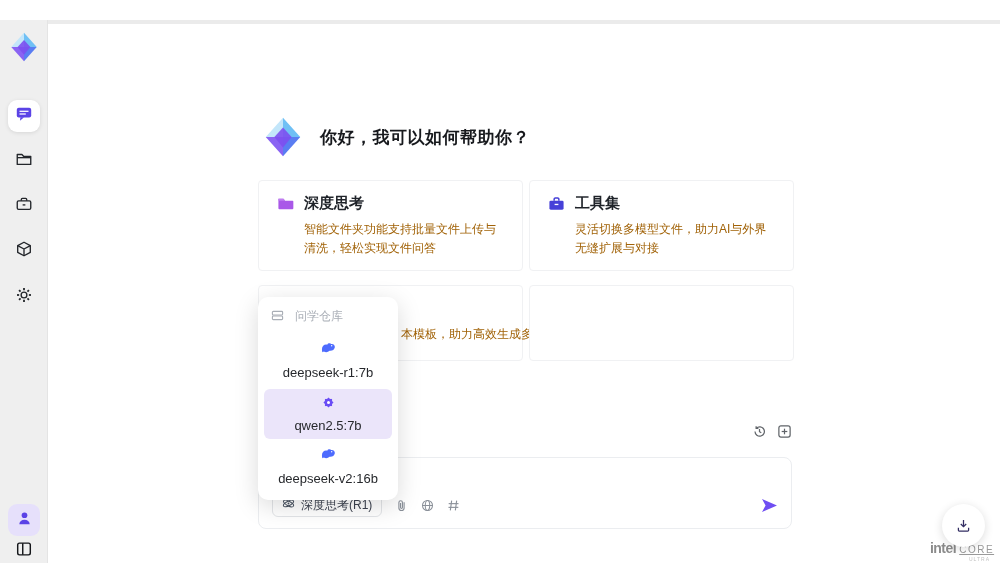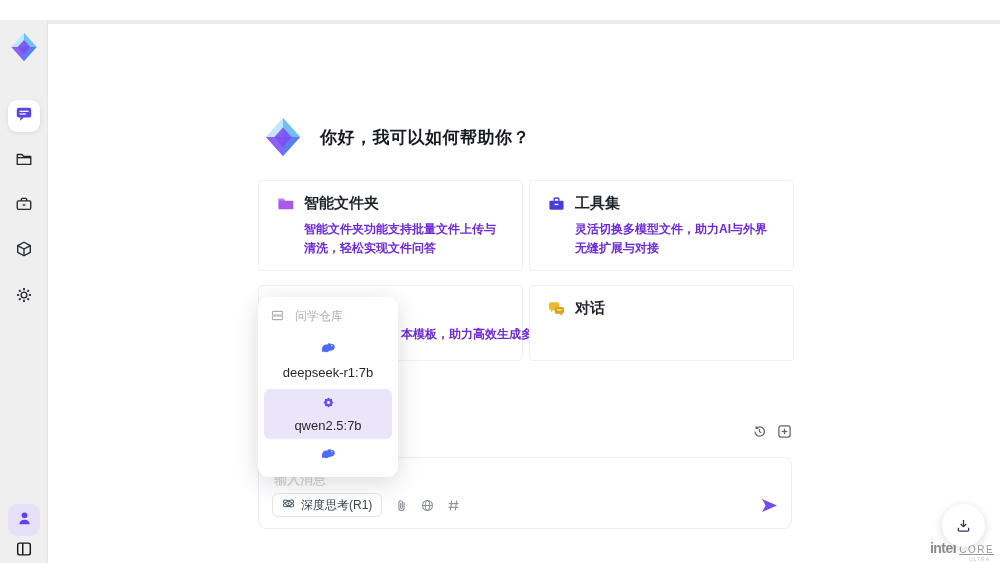--- a/index.html
+++ b/index.html
@@ -24,21 +24,21 @@
   .greeting-text { font-size:17px; font-weight:700; color:#17191d; letter-spacing:.5px; }
 
   
   .cards { position:absolute; left:258px; top:160px; width:536px;
     display:grid; grid-template-columns:265px 265px; column-gap:6px; row-gap:14px; }
   .card { background:#fff; border:1px solid #f0f1f3; border-radius:4px;
     padding:13px 16px 11px 18px; min-height:76px; cursor:pointer; }
   .card-head { display:flex; align-items:center; gap:10px; }
   .card-icon { width:17px; height:17px; flex:0 0 auto; }
   .card-title { font-size:15px; font-weight:700; color:#1f2329; }
-  .card-desc { margin-top:7px; padding-left:27px; font-size:12px; line-height:1.62; color:#6d28d9;font-weight:bold; }
+  .card-desc { margin-top:7px; padding-left:27px; font-size:12px; line-height:1.62; color:#a16207; }
   .card-desc.clipped { padding-left:124px; white-space:nowrap; overflow:visible; }
 
   
   .dropdown { position:absolute; left:258px; top:277px; width:140px; background:#fff;
     border-radius:10px; box-shadow:0 6px 24px rgba(0,0,0,.15); padding:8px 6px; z-index:10; }
   .dd-header { display:flex; align-items:center; gap:9px; padding:3px 7px 8px;
     font-size:12px; color:#a9aeb6; }
   .dd-item { display:flex; align-items:center; gap:8px; padding:6px 8px; margin-top:3px;
     border-radius:6px; font-size:13px; color:#26282c; cursor:pointer;flex-direction:column; }
   .dd-item.selected { background:#ebe5fa; }
@@ -187,21 +187,21 @@
   <div class="cards">
 
     <div class="card">
       <div class="card-head">
         <span class="card-icon">
           <svg viewBox="0 0 18 18" width="17" height="17">
             <path d="M1.5 4 h5.4 l1.7 2 H16.5 a.8.8 0 0 1 .8.8 V14 a1 1 0 0 1 -1 1 H2.5 a1 1 0 0 1 -1-1 Z" fill="#a958e8"></path>
             <path d="M1.5 4 h5.4 l1.7 2 H1.5 Z" fill="#c07ef0"></path>
           </svg>
         </span>
-        <span class="card-title">智能文件夹</span>
+        <span class="card-title">深度思考</span>
       </div>
       <div class="card-desc">智能文件夹功能支持批量文件上传与清洗，轻松实现文件问答</div>
     </div>
 
     <div class="card">
       <div class="card-head">
         <span class="card-icon">
           <svg viewBox="0 0 18 18" width="17" height="17">
             <path d="M6.5 6 V4.5 A1.3 1.3 0 0 1 7.8 3.2 h2.4 a1.3 1.3 0 0 1 1.3 1.3 V6" fill="none" stroke="#4640d8" stroke-width="1.6"></path>
             <rect x="1.5" y="6" width="15" height="9.5" rx="1.4" fill="#4640d8"></rect>
@@ -226,32 +226,20 @@
                 <line x1="12.4" y1="9" x2="16.6" y2="9"></line>
             </g>
           </svg>
         </span>
         <span class="card-title">应用市场</span>
       </div>
       <div class="card-desc clipped">本模板，助力高效生成多</div>
     </div>
 
     <div class="card">
-      <div class="card-head">
-        <span class="card-icon">
-          <svg viewBox="0 0 18 18" width="17" height="17">
-            <rect x="1" y="2.5" width="11" height="8" rx="2" fill="#edbb2d"></rect>
-            <polygon points="3.5,10 6.5,10 3,13" fill="#edbb2d"></polygon>
-            <rect x="7" y="7.5" width="10" height="7" rx="2" fill="#d9a516"></rect>
-            <polygon points="14.5,14 11.5,14 15,17" fill="#d9a516"></polygon>
-            <line x1="9.5" y1="10.5" x2="14.5" y2="10.5" stroke="#fff" stroke-width="1.1"></line>
-          </svg>
-        </span>
-        <span class="card-title">对话</span>
-      </div>
     </div>
   </div>
 
   <div class="dropdown">
     <div class="dd-header">
       <span class="dd-ic">
         <svg viewBox="0 0 14 14" width="13" height="13" fill="none" stroke="#a9aeb6" stroke-width="1.2">
           <rect x="1.5" y="2.5" width="11" height="4" rx="1"></rect>
           <rect x="1.5" y="7.5" width="11" height="4" rx="1"></rect>
         </svg>
@@ -282,20 +270,21 @@
       <span>qwen2.5:7b</span>
     </div>
 
     <div class="dd-item">
       <span class="dd-ic">
         <svg viewBox="0 0 16 12" width="15" height="12">
           <path d="M1 7.2 C1 3.6 4 1.7 6.6 2.5 C7.4 0.9 9.6 0.5 10.9 1.8 C13.1 1.3 15.2 3.2 14.7 5.5 C14.2 7.9 11.9 9.4 9.1 9 C7.4 10.7 4.7 10.9 3.1 9.6 L1.5 10.5 C1.2 9.5 1 8.5 1 7.2 Z" fill="#4d6bfe"></path>
           <circle cx="11.4" cy="3.6" r="0.7" fill="#fff"></circle>
         </svg>
       </span>
+      <span>deepseek-v2:16b</span>
     </div>
   </div>
 
   <div class="model-btn">
     <span style="width:15px;height:15px">
       <svg viewBox="0 0 16 16" width="15" height="15">
         <g fill="#6a4df5">
           <rect x="4.2" y="4.2" width="7.6" height="7.6"></rect>
           <rect x="4.2" y="4.2" width="7.6" height="7.6" transform="rotate(45 8 8)"></rect>
         </g>

